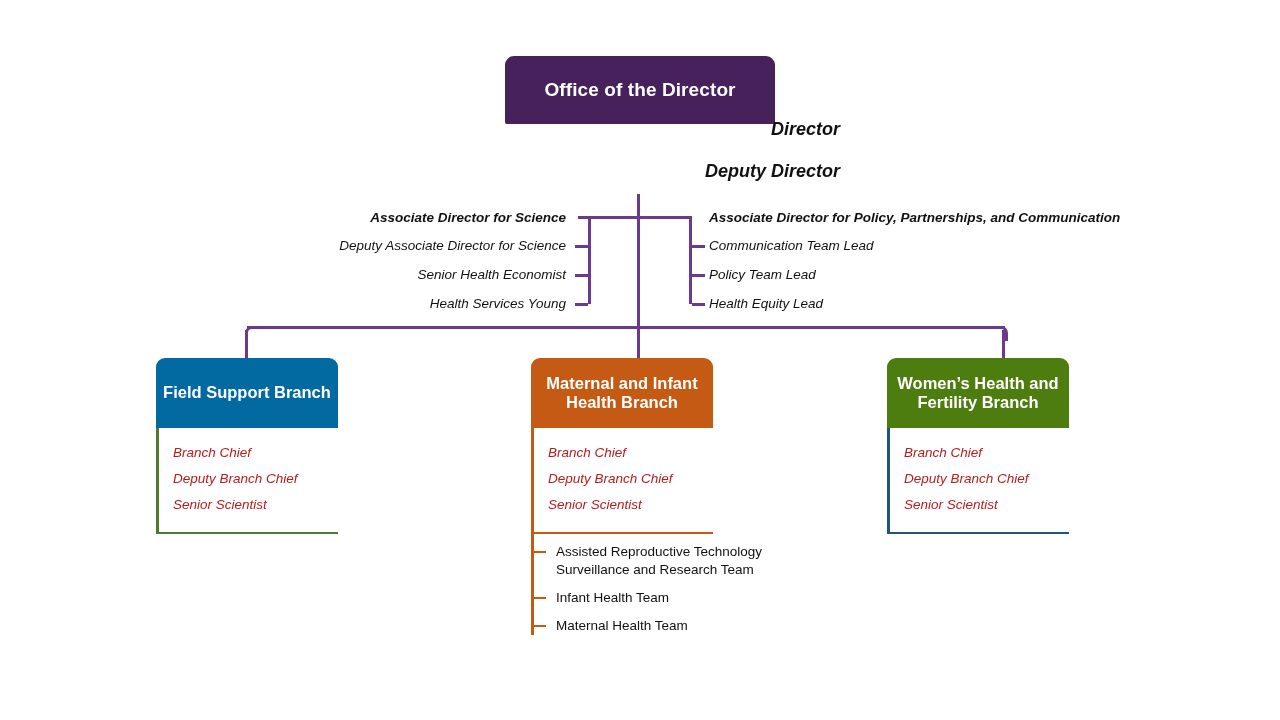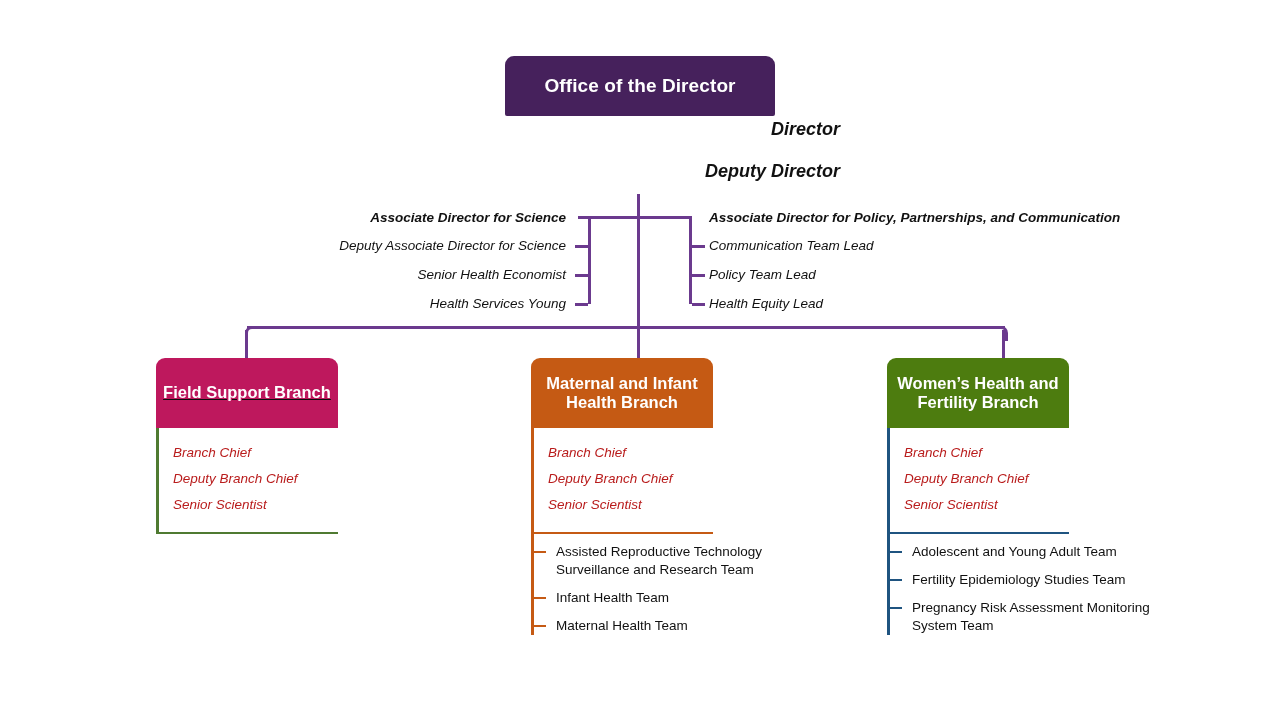--- a/index.html
+++ b/index.html
@@ -17,21 +17,21 @@
   }
 
   
   #org-root { position: absolute; left: 0; top: 0; width: 1280px; height: 720px; }
 
   .director-box {
     position: absolute;
     left: 505px;
     top: 56px;
     width: 270px;
-    height: 60px;
+    height: 68px;
     background: #46215C;
     border-radius: 9px 9px 2px 2px;
     display: flex;
     align-items: center;
     justify-content: center;
   }
   .director-box-label {
     color: #ffffff;
     font-size: 19px;
     font-weight: bold;
@@ -245,21 +245,21 @@
   <div class="ad-label right" style="top:296px;">Health Equity Lead</div>
   <div class="ad-tick right" style="top:303px;"></div>
 
   <div class="hline" id="bus-horizontal"></div>
   <div class="bus-corner" id="bus-corner-left"></div>
   <div class="bus-corner" id="bus-corner-right"></div>
   <div class="vline" id="bus-drop-left"></div>
   <div class="vline" id="bus-drop-right"></div>
 
   <div class="branch" id="branch-0">
-    <div class="branch-header" style="background: #be185d; text-decoration: underline;">
+    <div class="branch-header" style="background: #0369a1;">
       <div class="branch-header-label">Field Support Branch</div>
     </div>
     <div class="branch-leads" style="border-left-color: rgb(79, 122, 49); border-bottom-color: rgb(79, 122, 49);">
       <div class="lead-item">Branch Chief</div>
       <div class="lead-item">Deputy Branch Chief</div>
       <div class="lead-item">Senior Scientist</div>
     </div>
   </div>
 
   <div class="branch" id="branch-1">
@@ -280,20 +280,15 @@
 
   <div class="branch" id="branch-2">
     <div class="branch-header" style="background: #4d7c0f;">
       <div class="branch-header-label">Women’s Health and Fertility Branch</div>
     </div>
     <div class="branch-leads" style="border-left-color: rgb(31, 84, 128); border-bottom-color: rgb(31, 84, 128);">
       <div class="lead-item">Branch Chief</div>
       <div class="lead-item">Deputy Branch Chief</div>
       <div class="lead-item">Senior Scientist</div>
     </div>
-    <div class="branch-teams" style="border-left-color: rgb(31, 84, 128);">
-      <div class="team-item">Adolescent and Young Adult Team</div>
-      <div class="team-item">Fertility Epidemiology Studies Team</div>
-      <div class="team-item">Pregnancy Risk Assessment Monitoring System Team</div>
-    </div>
   </div>
 
 </div>
 
 </body></html>

